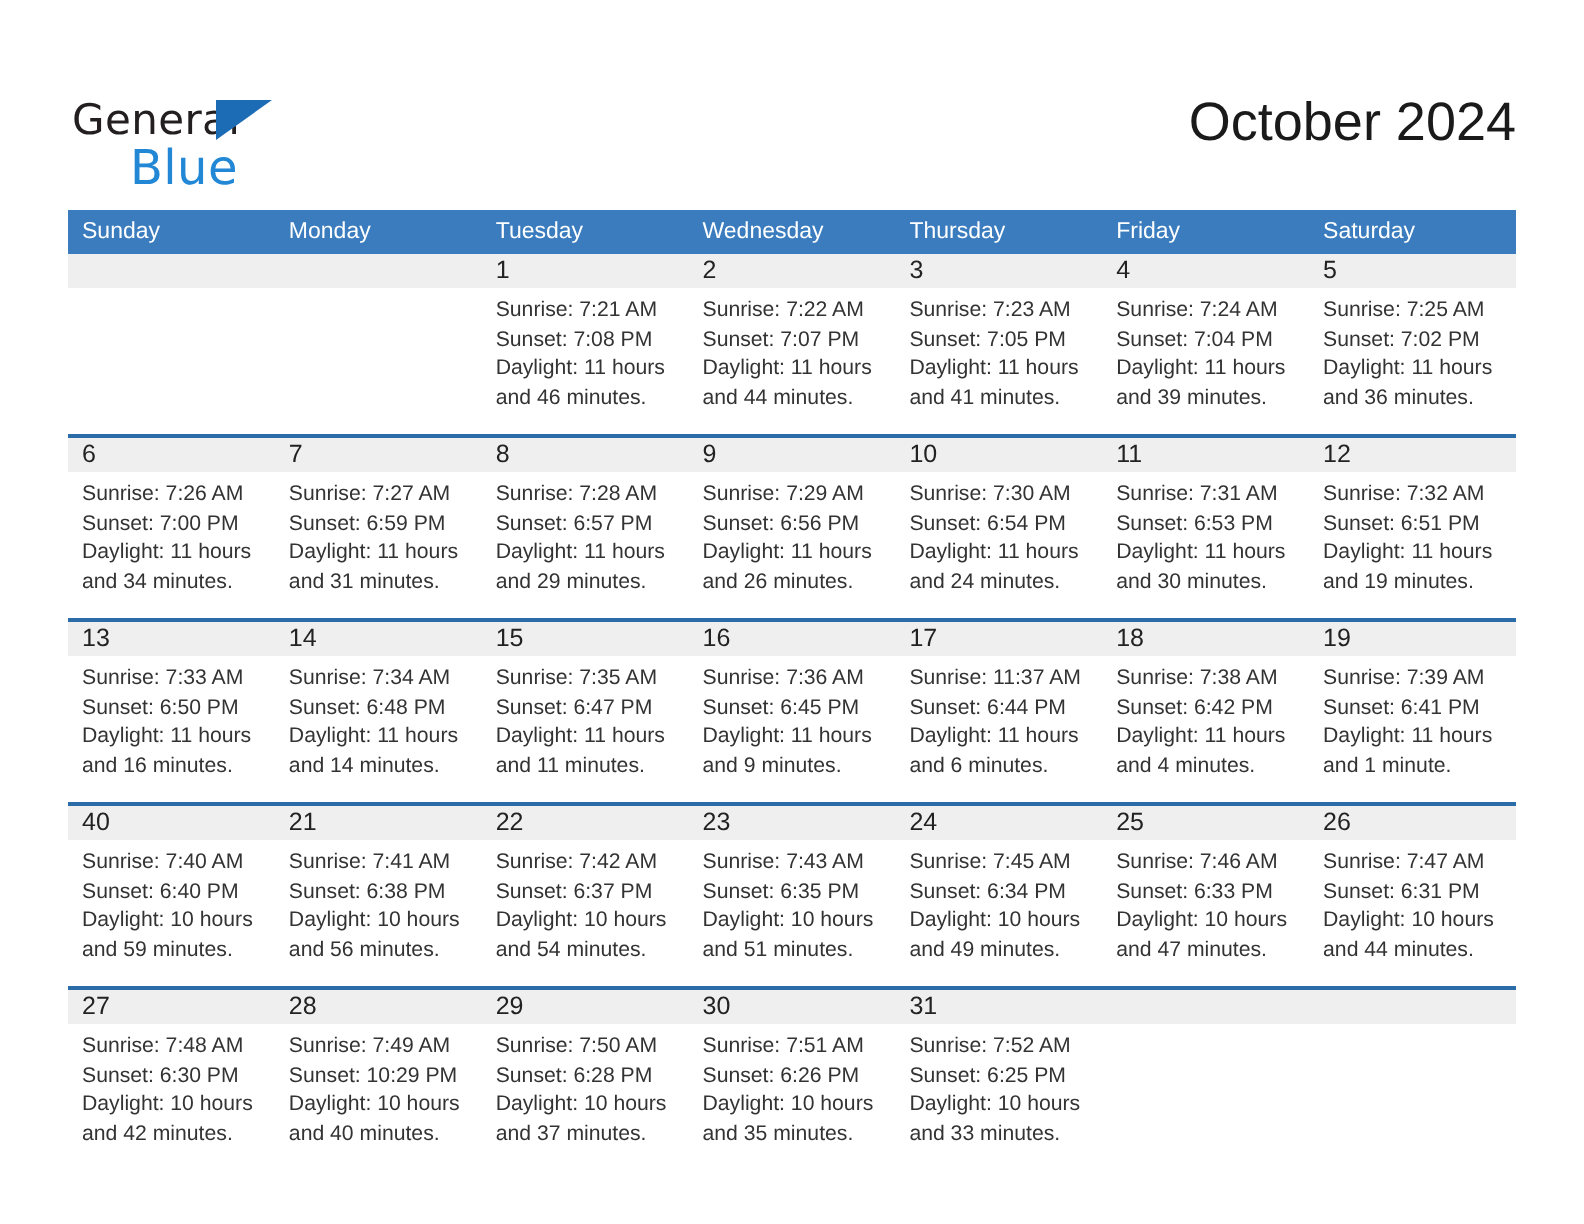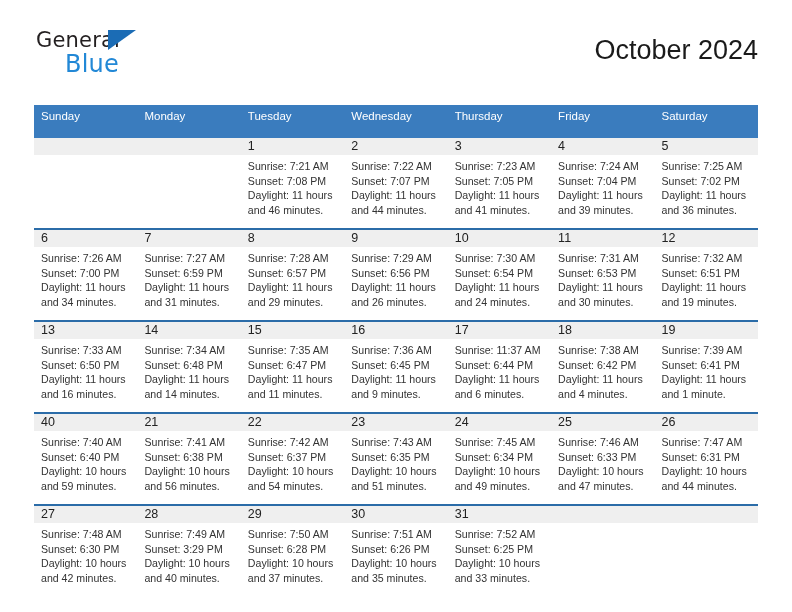--- a/index.html
+++ b/index.html
@@ -25,21 +25,21 @@
   .header {
     position: absolute;
     left: 34px;
     top: 28px;
     right: 34px;
     height: 68px;
   }
   .brand {
     position: absolute;
     left: 0;
-    top: 0;
+    top: 20px;
     width: 210px;
     height: 54px;
   }
   .brand-general {
     position: absolute;
     left: 2px;
     top: 0px;
     font-size: 21px;
     letter-spacing: 0.2px;
     color: #231f20;
@@ -62,21 +62,21 @@
     font-size: 24px;
     letter-spacing: 0.2px;
     color: #2288d6;
     font-family: "DejaVu Sans", sans-serif;
     font-weight: 400;
   }
 
   .titles {
     position: absolute;
     right: 0;
-    top: 5px;
+    top: 16px;
     text-align: right;
   }
   .month-title {
     font-size: 27px;
     color: #1a1a1a;
     font-weight: 400;
     line-height: 34px;
     white-space: nowrap;
   }
   .location-subtitle {
@@ -101,21 +101,21 @@
     table-layout: fixed;
   }
   table.cal col { width: 103.43px; }
 
   thead th.dow {
     background: #3a7cbe;
     color: #ffffff;
     font-size: 11.5px;
     font-weight: 400;
     text-align: left;
-    padding: 5px 0 16px 7px;
+    padding: 5px 0 5px 7px;
     height: 10px;
     line-height: 12px;
     border: none;
   }
 
   td.day {
     vertical-align: top;
     padding: 0;
     height: 90px;
     border-top: 2px solid #2b6ca8;
@@ -451,21 +451,21 @@
                 <div>Sunrise: 7:48 AM</div>
                 <div>Sunset: 6:30 PM</div>
                 <div>Daylight: 10 hours</div>
                 <div>and 42 minutes.</div>
               </div>
             </td>
             <td class="day">
               <div class="daynum-band">28</div>
               <div class="day-info">
                 <div>Sunrise: 7:49 AM</div>
-                <div>Sunset: 3:29 PM</div>
+                <div>Sunset: 10:29 PM</div>
                 <div>Daylight: 10 hours</div>
                 <div>and 40 minutes.</div>
               </div>
             </td>
             <td class="day">
               <div class="daynum-band">29</div>
               <div class="day-info">
                 <div>Sunrise: 7:50 AM</div>
                 <div>Sunset: 6:28 PM</div>
                 <div>Daylight: 10 hours</div>

